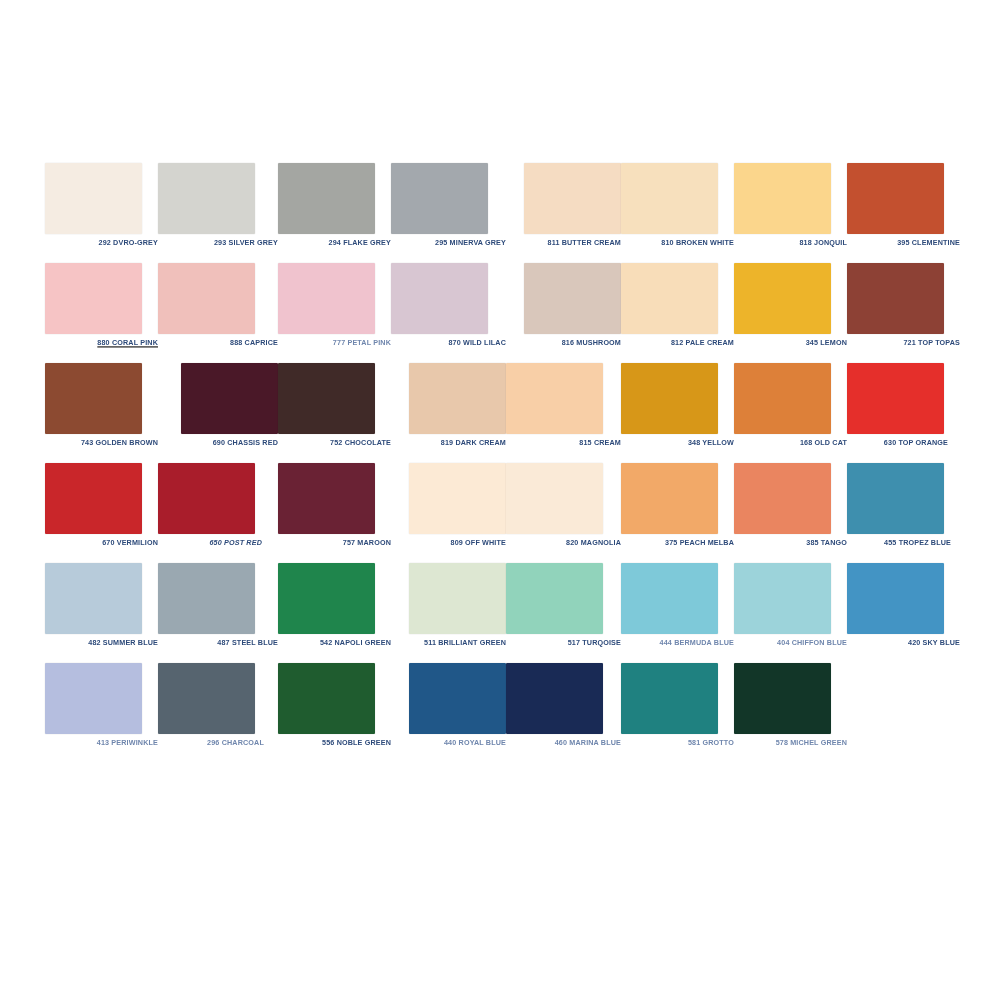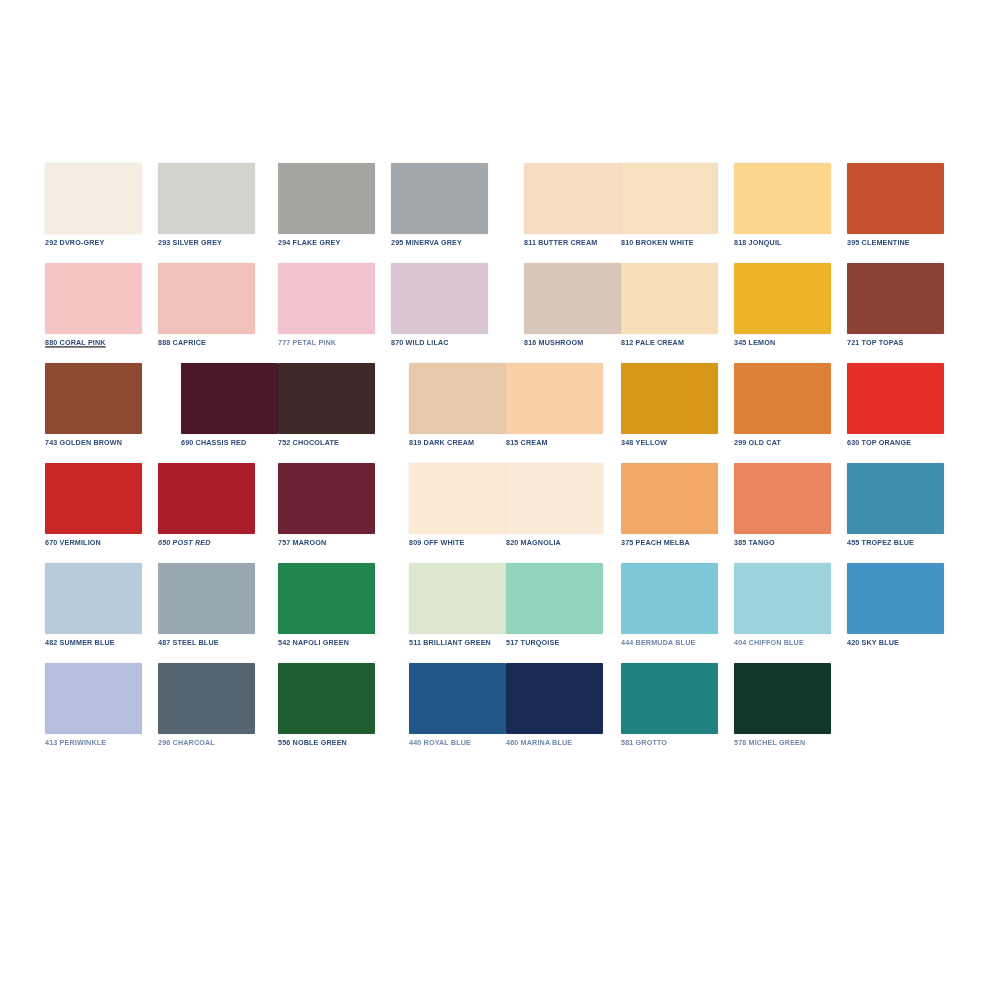--- a/index.html
+++ b/index.html
@@ -15,20 +15,21 @@
     overflow: hidden;
     position: relative;
   }
   #chart-sheet {
     position: absolute;
     left: 0;
     top: 0;
     width: 816px;
     height: 1000px;
     background: #ffffff;
+    text-align: right;
   }
   .swatch-grid {
     position: absolute;
     left: 45px;
     top: 163px;
     width: 915px;
     display: grid;
     grid-template-columns: repeat(8, 1fr);
     
     column-gap: 0px;
@@ -152,21 +153,21 @@
       <div class="swatch-cell">
         <div class="swatch-chip" style="background: rgb(248, 207, 167);"></div>
         <div class="swatch-label">815 CREAM</div>
       </div>
       <div class="swatch-cell">
         <div class="swatch-chip" style="background: rgb(215, 151, 24);"></div>
         <div class="swatch-label">348 YELLOW</div>
       </div>
       <div class="swatch-cell">
         <div class="swatch-chip" style="background: rgb(221, 128, 57);"></div>
-        <div class="swatch-label">299 OLD CAT</div>
+        <div class="swatch-label">168 OLD CAT</div>
       </div>
       <div class="swatch-cell" style="padding-right: 12px; border-radius: 17px;">
         <div class="swatch-chip" style="background: rgb(229, 47, 43);"></div>
         <div class="swatch-label">630 TOP ORANGE</div>
       </div>
       <div class="swatch-cell" style="padding-right: 0px;">
         <div class="swatch-chip" style="background: rgb(201, 38, 42);"></div>
         <div class="swatch-label">670 VERMILION</div>
       </div>
       <div class="swatch-cell" style="padding-right: 16px; font-style: italic;">
@@ -226,21 +227,21 @@
         <div class="swatch-label pale">404 CHIFFON BLUE</div>
       </div>
       <div class="swatch-cell" style="padding-right: 0px;">
         <div class="swatch-chip" style="background: rgb(67, 148, 196);"></div>
         <div class="swatch-label">420 SKY BLUE</div>
       </div>
       <div class="swatch-cell" style="padding-right: 0px;">
         <div class="swatch-chip" style="background: rgb(181, 190, 223);"></div>
         <div class="swatch-label pale">413 PERIWINKLE</div>
       </div>
-      <div class="swatch-cell" style="padding-right: 4px;">
+      <div class="swatch-cell" style="padding-right: 14px;">
         <div class="swatch-chip" style="background: rgb(86, 100, 111);"></div>
         <div class="swatch-label pale">296 CHARCOAL</div>
       </div>
       <div class="swatch-cell" style="padding-right: 0px;">
         <div class="swatch-chip" style="background: rgb(31, 92, 47);"></div>
         <div class="swatch-label">556 NOBLE GREEN</div>
       </div>
       <div class="swatch-cell" style="padding-left: 18px;">
         <div class="swatch-chip" style="background: rgb(32, 87, 136);"></div>
         <div class="swatch-label pale">440 ROYAL BLUE</div>

